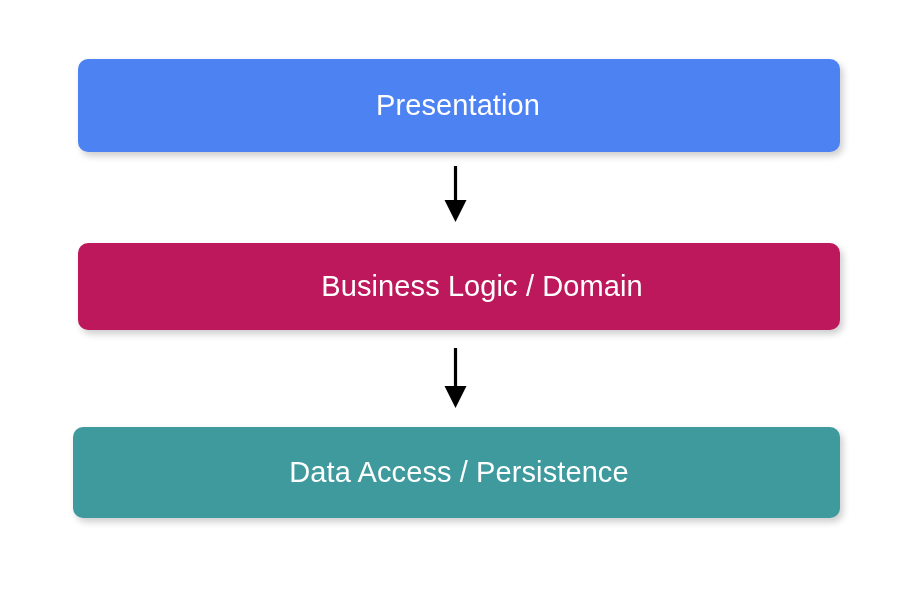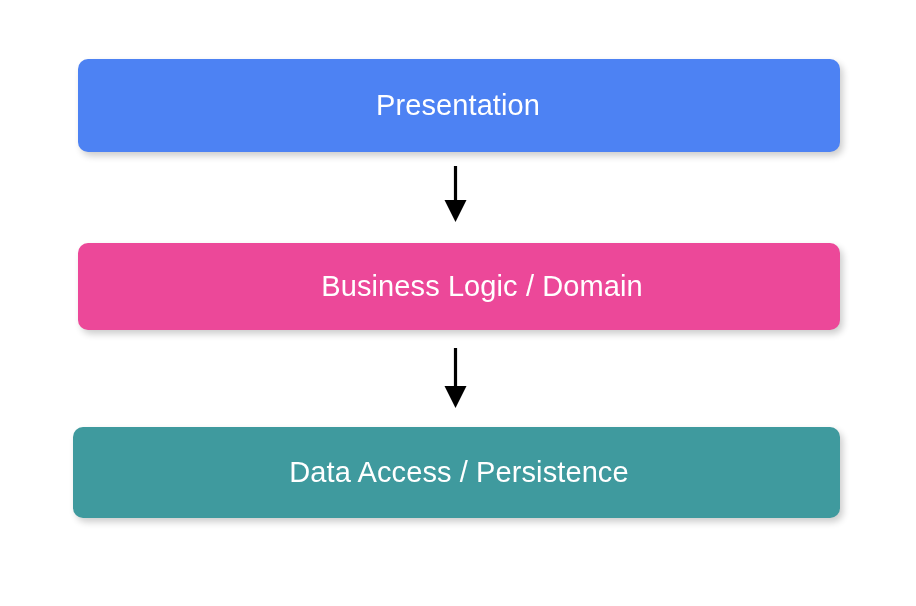--- a/index.html
+++ b/index.html
@@ -86,21 +86,21 @@
 
   <div id="layer-presentation" class="layer-box" style="background: rgb(77, 130, 243); text-align: center;">
     <span class="layer-label" style="color: rgb(255, 255, 255);">Presentation</span>
   </div>
 
   <svg class="connector-arrow" viewBox="0 0 916 606" width="916" height="606" xmlns="http://www.w3.org/2000/svg">
     <line x1="455.5" y1="166" x2="455.5" y2="202" stroke="#000000" stroke-width="3.2"></line>
     <polygon points="444.5,200 466.5,200 455.5,222" fill="#000000"></polygon>
   </svg>
 
-  <div id="layer-business-logic" class="layer-box" style="background: #ec4899; padding-left: 48px;">
+  <div id="layer-business-logic" class="layer-box" style="background: #be185d; padding-left: 48px;">
     <span class="layer-label" style="color: rgb(255, 255, 255);">Business Logic / Domain</span>
   </div>
 
   <svg class="connector-arrow" viewBox="0 0 916 606" width="916" height="606" xmlns="http://www.w3.org/2000/svg">
     <line x1="455.5" y1="348" x2="455.5" y2="388" stroke="#000000" stroke-width="3.2"></line>
     <polygon points="444.5,386 466.5,386 455.5,408" fill="#000000"></polygon>
   </svg>
 
   <div id="layer-data-access" class="layer-box" style="background: rgb(63, 154, 158);">
     <span class="layer-label" style="color: rgb(255, 255, 255);">Data Access / Persistence</span>

